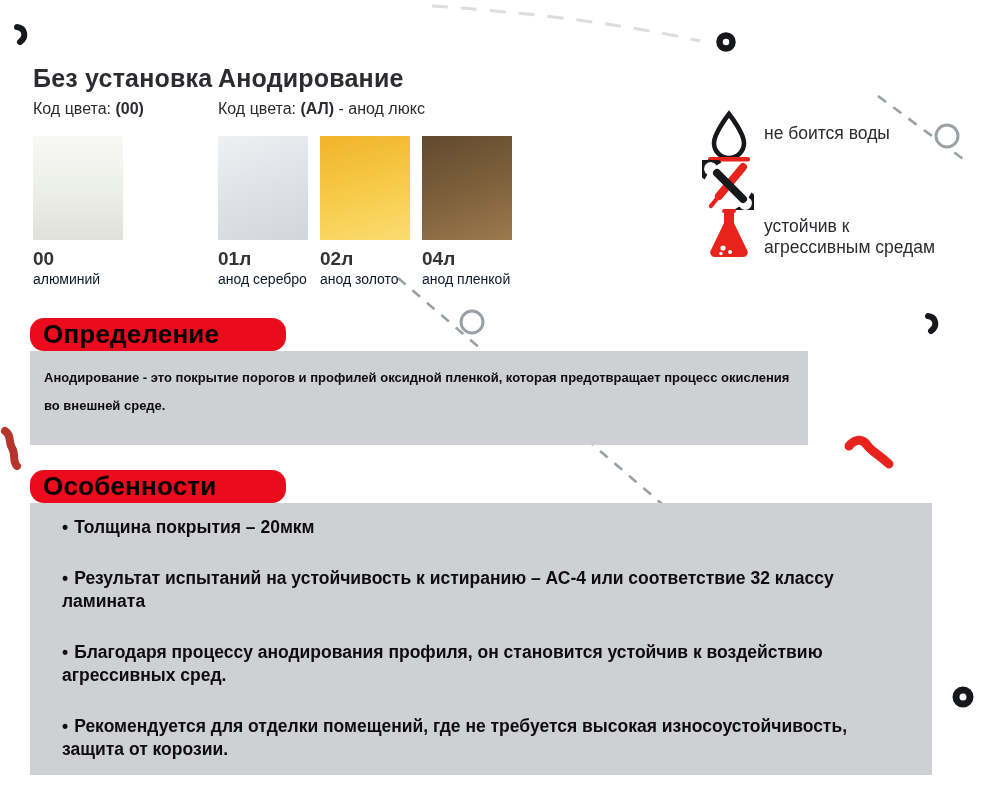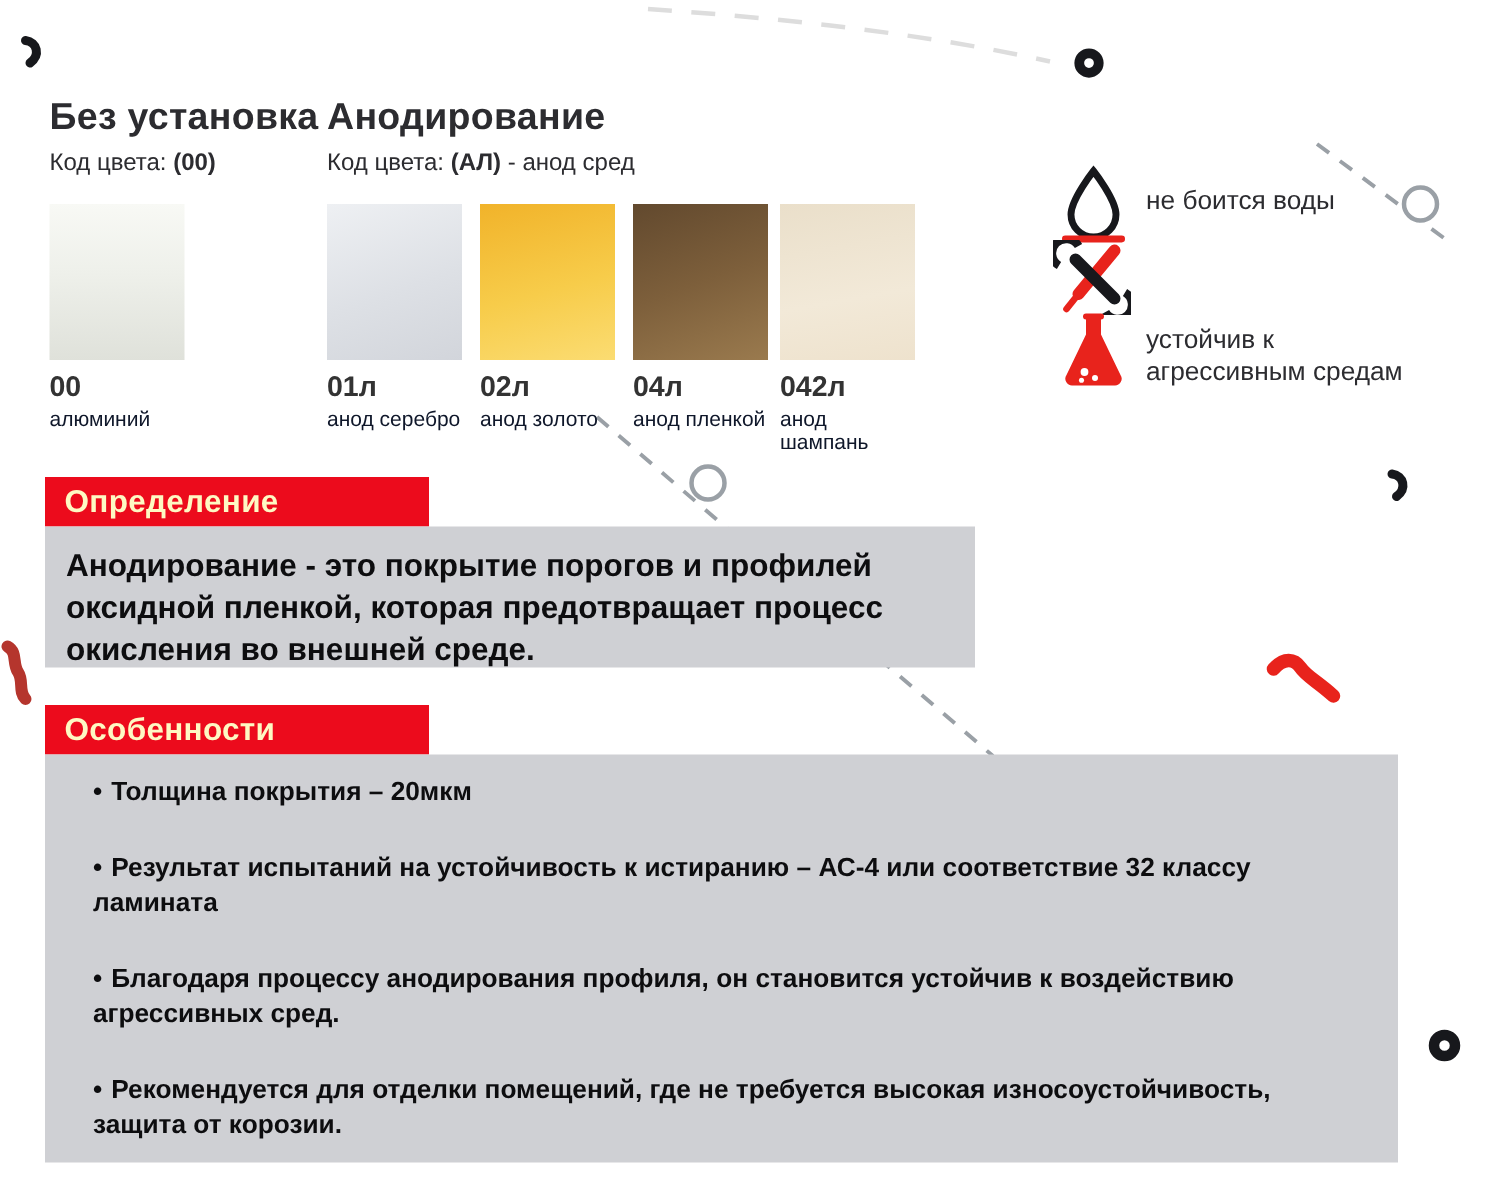--- a/index.html
+++ b/index.html
@@ -19,23 +19,23 @@
   .tile{width:90px;height:104px;}
   .sw-code{margin-top:9px;font-size:19px;font-weight:700;color:#333;line-height:1.1;}
   .sw-name{margin-top:2px;font-size:14px;color:#0f172a;line-height:1.1;}
 
   
   .benefit-label{position:absolute;font-size:17.5px;font-weight:400;color:#2c2c30;line-height:1.18;}
   .benefit-icon{position:absolute;}
 
   
   .banner{position:absolute;width:256px;height:33px;line-height:33px;padding-left:13px;
-          box-sizing:border-box;color:#fef9c3;font-size:21px;font-weight:800;letter-spacing:.2px;}
+          box-sizing:border-box;color:#000000;font-size:26px;font-weight:800;letter-spacing:.2px;border-radius:14px;}
   .panel{position:absolute;box-sizing:border-box;color:#0d0d0f;}
-  .panel-def{width:620px;height:94px;padding:13px 14px;font-size:21px;font-weight:700;line-height:28px;}
+  .panel-def{width:778px;height:94px;padding:13px 14px;font-size:13px;font-weight:700;line-height:28px;}
   .panel-feat{width:902px;height:272px;padding:13px 32px;font-size:17.5px;font-weight:700;line-height:23px;}
   .feat-item{margin-bottom:28px;}
   .feat-item:last-child{margin-bottom:0;}
   .bullet{margin-right:6px;}
 </style>
 </head>
 <body>
 
 <div id="stage">
 
@@ -54,21 +54,21 @@
     <path d="M919 724 c4 1 5 5 1 8" stroke="#17181c" stroke-width="3.5" fill="none" stroke-linecap="round"></path>
   </svg>
 
   <div class="hdr layer" style="left:33px;top:66px;">
     <div class="title">Без установка</div>
     <div class="code"><span>Код цвета: </span><b>(00)</b><span></span></div>
   </div>
 
   <div class="hdr layer" style="left:218px;top:66px;">
     <div class="title">Анодирование</div>
-    <div class="code"><span>Код цвета: </span><b>(АЛ)</b><span> - анод сред</span></div>
+    <div class="code"><span>Код цвета: </span><b>(АЛ)</b><span> - анод люкс</span></div>
   </div>
 
   <div class="swatch layer" style="left:33px;top:136px;">
     <div class="tile" style="background:linear-gradient(180deg,#f8f9f5,#eef0ea 45%,#dfe1da)"></div>
     <div class="sw-code">00</div>
     <div class="sw-name">алюминий</div>
   </div>
   <div class="swatch layer" style="left:218px;top:136px;">
     <div class="tile" style="background:linear-gradient(160deg,#eef0f3,#dde0e5 55%,#d2d5db)"></div>
     <div class="sw-code">01л</div>
@@ -76,25 +76,20 @@
   </div>
   <div class="swatch layer" style="left:320px;top:136px;">
     <div class="tile" style="background:linear-gradient(165deg,#f1b32a,#f7cc4a 55%,#fbdc72)"></div>
     <div class="sw-code">02л</div>
     <div class="sw-name">анод золото</div>
   </div>
   <div class="swatch layer" style="left:422px;top:136px;">
     <div class="tile" style="background:linear-gradient(160deg,#62492e,#7d5f3b 50%,#9a7a4e)"></div>
     <div class="sw-code">04л</div>
     <div class="sw-name">анод пленкой</div>
-  </div>
-  <div class="swatch layer" style="left:520px;top:136px;">
-    <div class="tile" style="background:linear-gradient(170deg,#eadfca,#f2e9d8 60%,#eee2cd)"></div>
-    <div class="sw-code">042л</div>
-    <div class="sw-name">анод шампань</div>
   </div>
 
   <svg class="benefit-icon layer" style="left:706px;top:110px;" width="46" height="52" viewBox="0 0 46 52">
     <path d="M23 4 C23 4 8 23 8 33 a15 15 0 0 0 30 0 C38 23 23 4 23 4 Z" fill="none" stroke="#17181c" stroke-width="4.6"></path>
     <rect x="2" y="47" width="42" height="4.6" rx="2.2" fill="#e8231c"></rect>
   </svg>
   <div class="benefit-label layer" style="left:764px;top:123px;width:220px;">не боится воды</div>
 
   <svg class="benefit-icon layer" style="left:702px;top:160px;" width="52" height="50" viewBox="0 0 52 50">
     <path d="M41 7 L17 36" stroke="#e8231c" stroke-width="8" stroke-linecap="round"></path>

